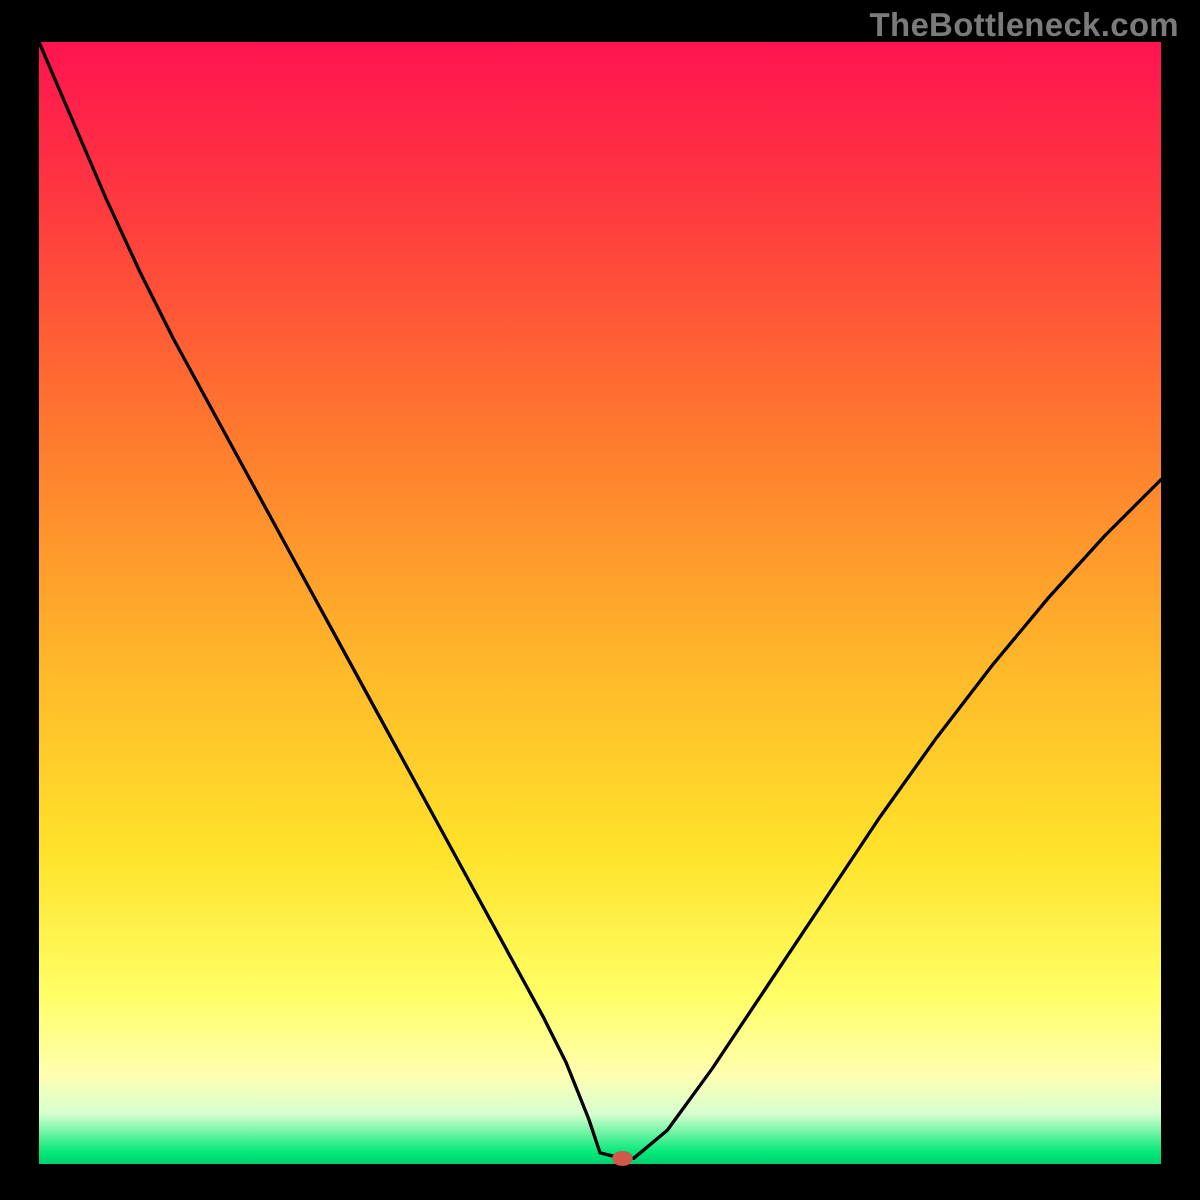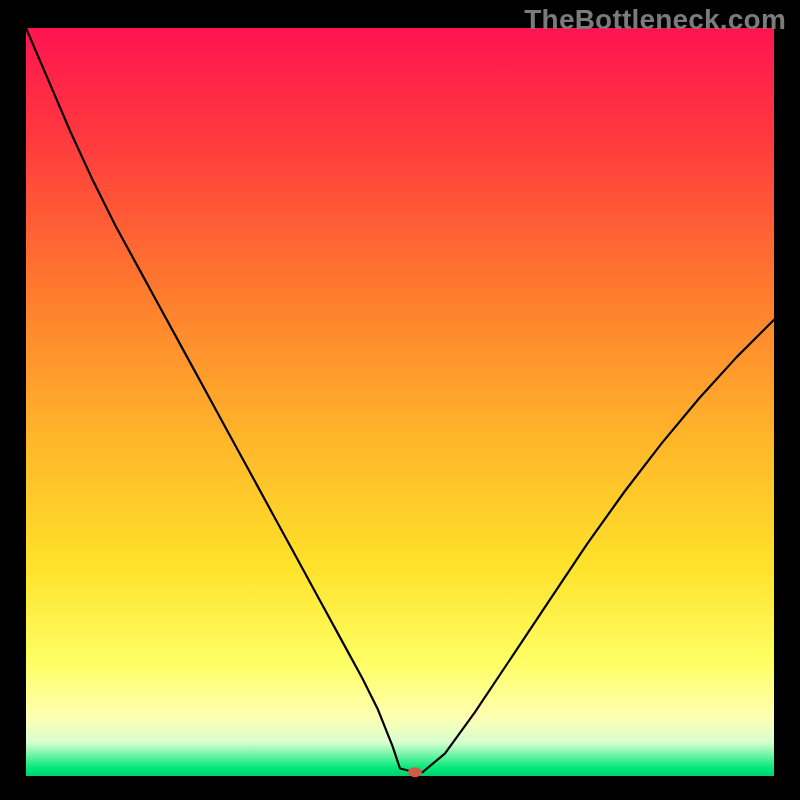--- a/index.html
+++ b/index.html
@@ -14,21 +14,21 @@
   .chart-container {
     position: relative;
     width: 800px;
     height: 800px;
     background: #000;
   }
   .watermark {
     position: absolute;
     top: 4px;
     right: 14px;
-    font-size: 28px;
+    font-size: 22px;
     font-weight: bold;
     color: #7b7b7b;
     letter-spacing: 0.2px;
     z-index: 10;
     user-select: none;
     text-align: right;
   }
   svg.plot {
     position: absolute;
     left: 0;

